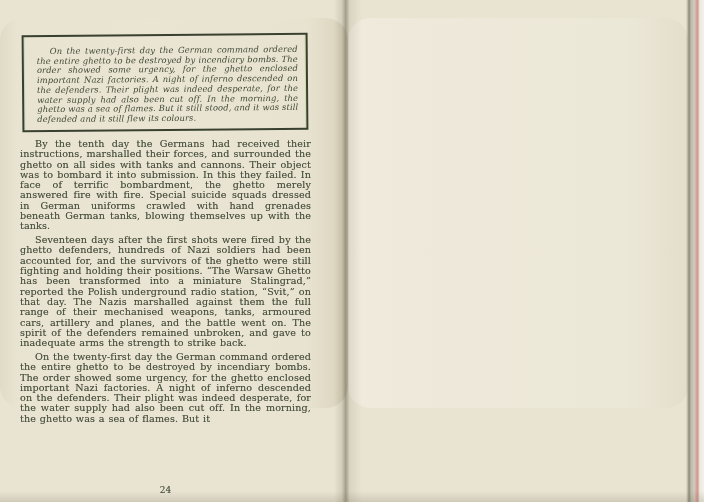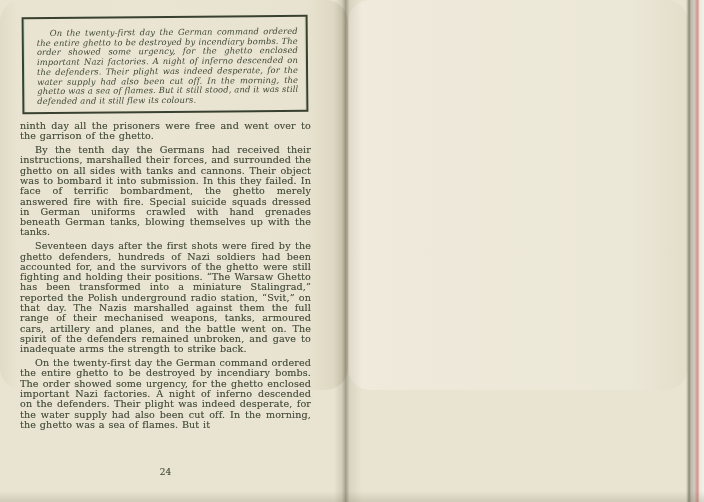--- a/index.html
+++ b/index.html
@@ -3,21 +3,21 @@
 <meta charset="utf-8">
 <style>
   html, body { margin: 0; padding: 0; background: #777; }
   .scan {
     position: relative;
     width: 704px; height: 502px;
     overflow: hidden;
     background: #e9e4d2;
     font-family: "DejaVu Serif", "Liberation Serif", serif;
   }
-  .page { position: absolute; top: 0; height: 390px; border-radius: 22px; }
+  .page { position: absolute; top: 18px; height: 390px; border-radius: 22px; }
   .page-left {
     left: 0; width: 348px;
     background: linear-gradient(to right, #e0dbc7 0%, #e9e4d1 5%, #eae5d3 45%, #e8e3d0 88%, #d9d2bc 100%);
   }
   .page-right {
     left: 348px; width: 340px;
     background: linear-gradient(to right, #f0ebdd 0%, #eee9da 14%, #ece8d8 82%, #e3ddca 100%);
   }
   .gutter-shadow {
     position: absolute; top: 0; left: 334px; width: 28px; height: 502px;
@@ -82,21 +82,20 @@
 <body>
 
 <div class="scan">
 
   <div class="page page-left">
     <div class="quote-box">
       <p>On the twenty-first day the German command ordered the entire ghetto to be destroyed by incendiary bombs. The order showed some urgency, for the ghetto enclosed important Nazi factories. A night of inferno descended on the defenders. Their plight was indeed desperate, for the water supply had also been cut off. In the morning, the ghetto was a sea of flames. But it still stood, and it was still defended and it still flew its colours.</p>
     </div>
 
     <div class="col col-left">
-      <p class="cont">ninth day all the prisoners were free and went over to the garrison of the ghetto.</p>
       <p>By the tenth day the Germans had received their instructions, marshalled their forces, and surrounded the ghetto on all sides with tanks and cannons. Their object was to bombard it into submission. In this they failed. In face of terrific bombardment, the ghetto merely answered fire with fire. Special suicide squads dressed in German uniforms crawled with hand grenades beneath German tanks, blowing themselves up with the tanks.</p>
       <p>Seventeen days after the first shots were fired by the ghetto defenders, hundreds of Nazi soldiers had been accounted for, and the survivors of the ghetto were still fighting and holding their positions. “The Warsaw Ghetto has been transformed into a miniature Stalingrad,” reported the Polish underground radio station, “Svit,” on that day. The Nazis marshalled against them the full range of their mechanised weapons, tanks, armoured cars, artillery and planes, and the battle went on. The spirit of the defenders remained unbroken, and gave to inadequate arms the strength to strike back.</p>
       <p>On the twenty-first day the German command ordered the entire ghetto to be destroyed by incendiary bombs. The order showed some urgency, for the ghetto enclosed important Nazi factories. A night of inferno descended on the defenders. Their plight was indeed desperate, for the water supply had also been cut off. In the morning, the ghetto was a sea of flames. But it</p>
     </div>
 
     <div class="page-number page-number-left">24</div>
   </div>
 
   <div class="page page-right">
     

